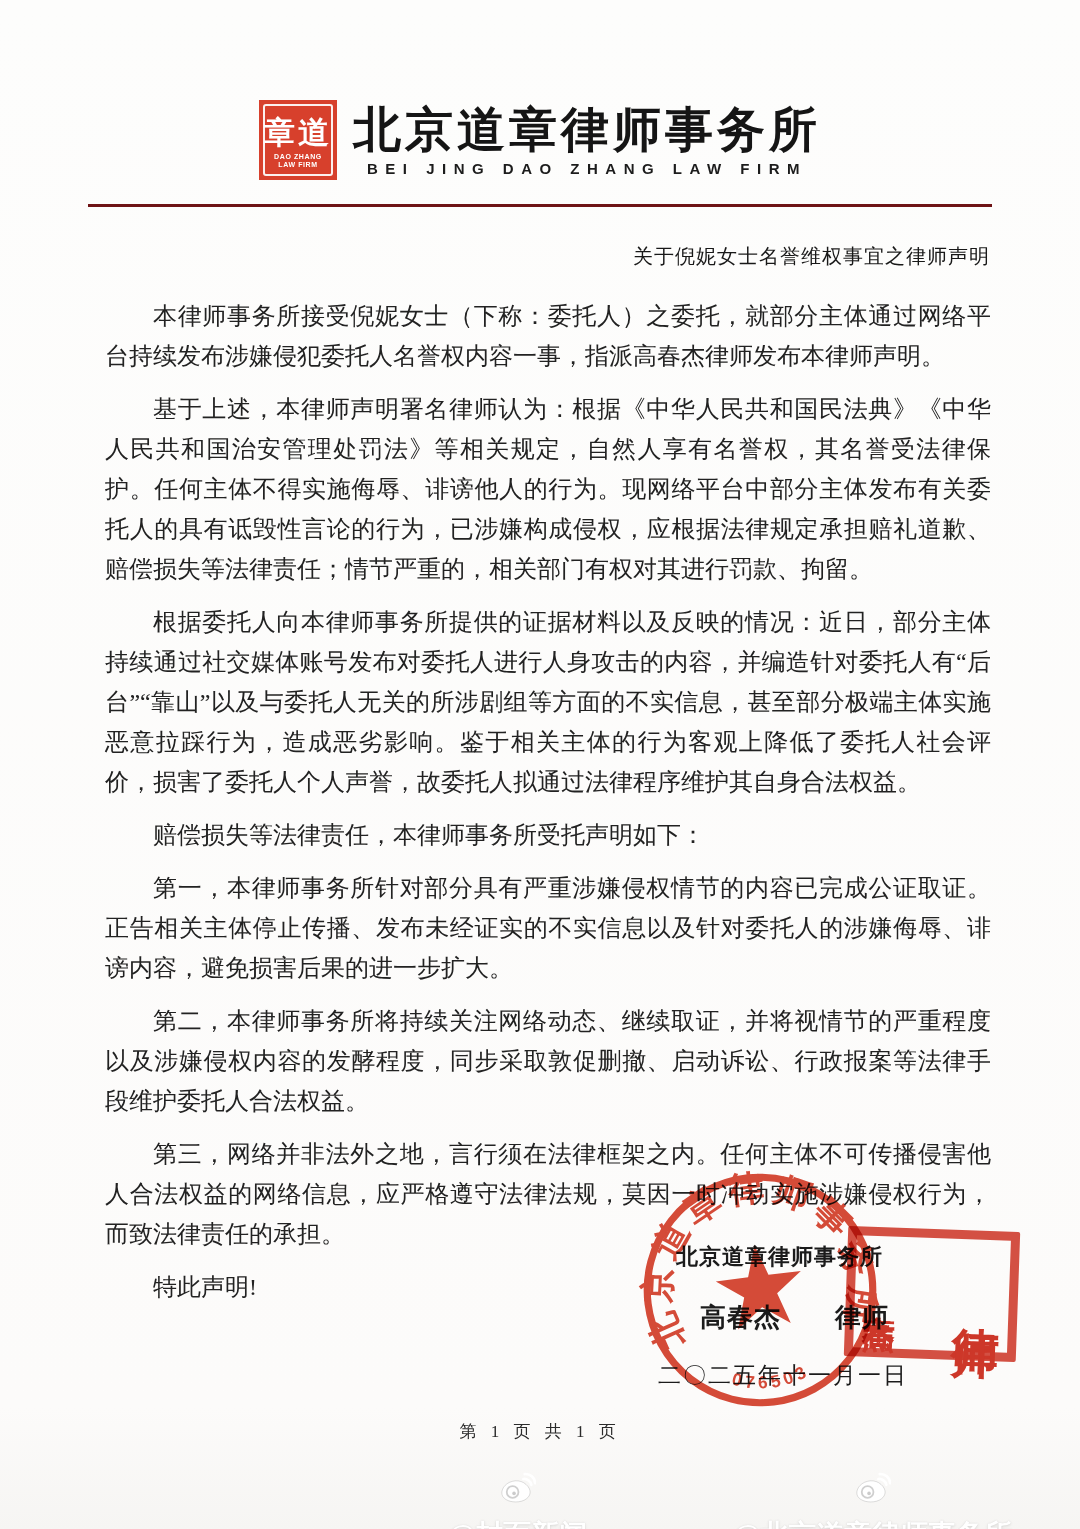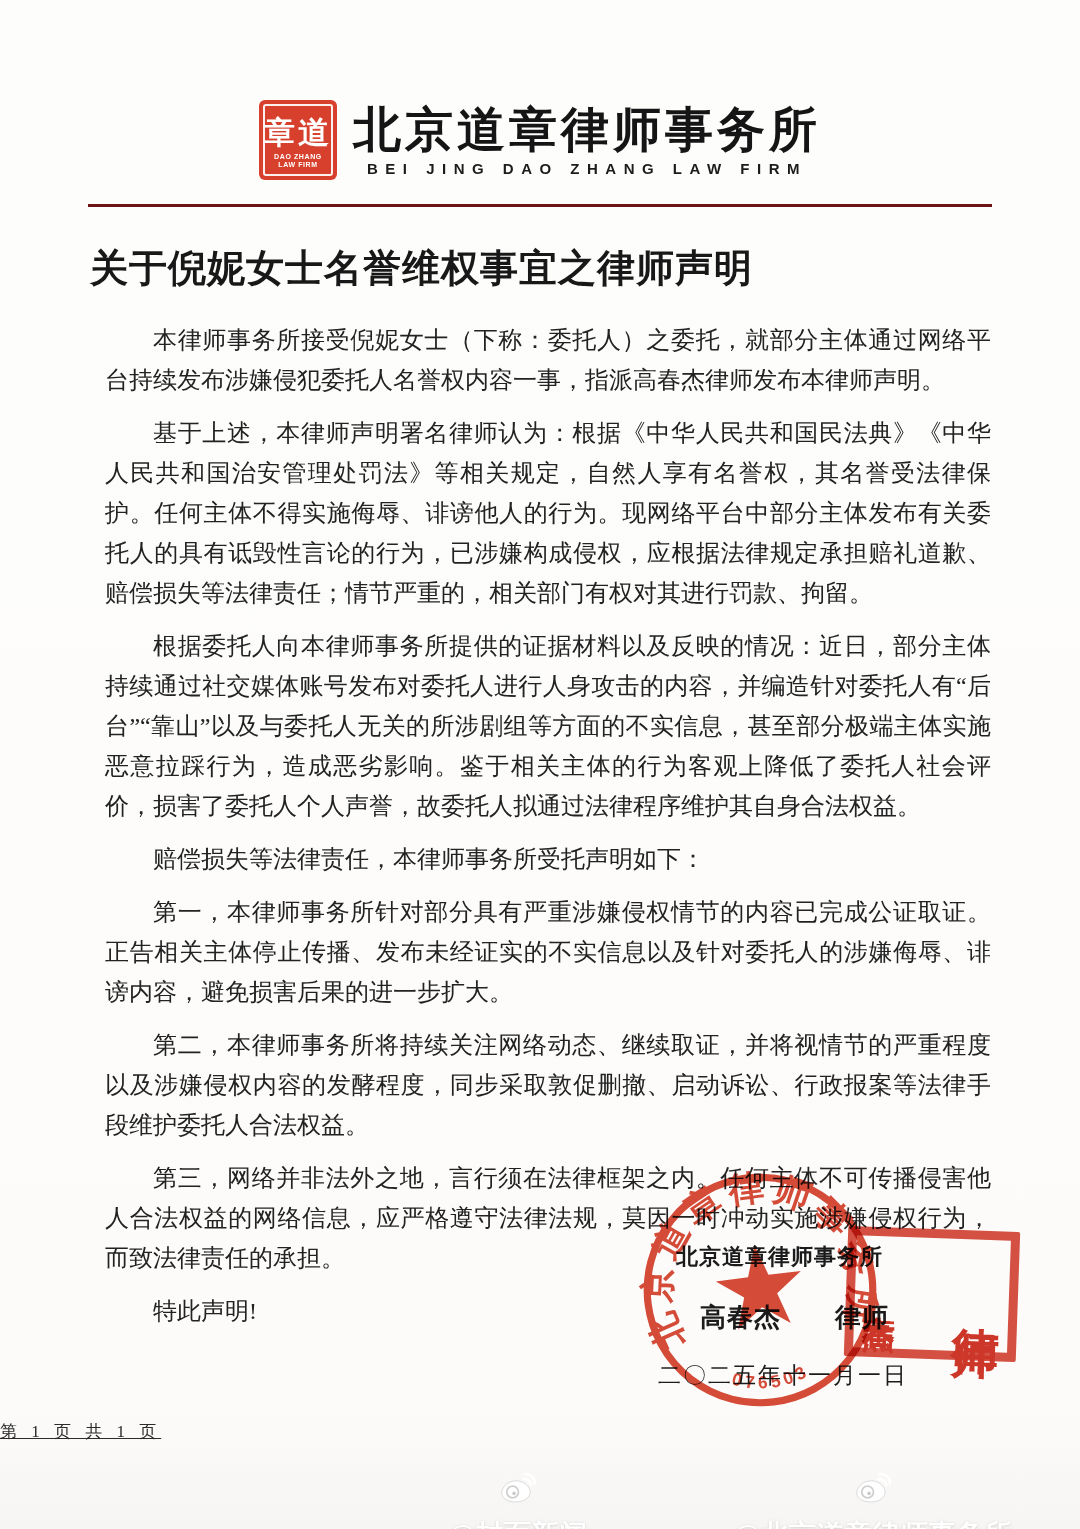--- a/index.html
+++ b/index.html
@@ -10,34 +10,34 @@
     background:linear-gradient(180deg,#fdfdfc 0%,#fcfbfa 92%,#f6f5f3 100%);
     overflow:hidden;
     font-family:"Liberation Serif","DejaVu Serif",serif;
     color:#1e1e1e;
   }
   
   .doc-header{text-align:center;padding-top:100px;}
   .logo-row{display:inline-flex;align-items:center;gap:16px;}
   .seal-logo{
     position:relative;width:78px;height:80px;flex:0 0 auto;
-    background:#d7402c;border-radius:6px;
+    background:#d7402c;border-radius:0;
     display:flex;flex-direction:column;align-items:center;justify-content:center;
   }
   .seal-logo::after{content:"";position:absolute;inset:4px;border:2px solid rgba(255,255,255,.92);border-radius:3px;}
   .seal-chars{color:#fff;font-weight:700;font-size:31px;line-height:34px;letter-spacing:3px;margin-top:4px;}
   .seal-sub{color:#fff;font-size:7px;line-height:8px;font-weight:700;letter-spacing:.6px;margin-top:3px;font-family:"Liberation Sans",sans-serif;}
   .firm-names{text-align:center;}
   .firm-cn{font-size:48px;font-weight:900;letter-spacing:4px;color:#151515;line-height:54px;}
   .firm-en{font-size:15px;font-weight:700;letter-spacing:7.5px;color:#1c1c1c;margin-top:3px;font-family:"Liberation Sans",sans-serif;}
   .header-rule{height:3px;background:#6e1315;margin:24px 88px 0 88px;}
   
   .doc-title{
-    margin:36px 90px 0 90px;text-align:left;
-    font-size:38px;font-weight:700;letter-spacing:1px;color:#181818;
+    margin:36px 90px 0 90px;text-align:right;
+    font-size:20px;font-weight:400;letter-spacing:1px;color:#181818;
   }
   .doc-body{
     margin:26px 89px 0 89px;
     font-size:24px;line-height:40px;text-align:justify;color:#222;
   }
   .doc-body p{margin:0 0 13px 16px;text-indent:2em;}
   .doc-body p.closing{margin-top:8px;}
   
   .sig-text{position:absolute;font-weight:700;color:#1b1b1b;white-space:nowrap;}
   .sig-firm{left:676px;top:1242px;font-size:22px;letter-spacing:1px;}
@@ -55,22 +55,22 @@
     mix-blend-mode:multiply;opacity:.94;background:rgba(255,255,255,0);
   }
   .square-col{
     writing-mode:vertical-rl;text-orientation:upright;
     color:#cd2b1b;font-weight:700;line-height:1;letter-spacing:2px;
   }
   .square-col.left{font-size:33px;}
   .square-col.right{font-size:48px;letter-spacing:6px;}
   
   .page-footer{
-    position:absolute;left:0;top:1420px;width:100%;
-    font-size:17px;letter-spacing:5px;color:#2b2b2b;text-decoration:underline;
+    position:absolute;left:0;top:1420px;width:100%;text-align:center;
+    font-size:17px;letter-spacing:5px;color:#2b2b2b;
   }
   
   .wm{
     position:absolute;top:1472px;display:flex;align-items:center;gap:12px;
     color:#ffffff;font-weight:700;font-size:28px;
     font-family:"Liberation Sans","DejaVu Sans",sans-serif;
     text-shadow:0 1px 3px rgba(90,90,90,.18), 0 0 1px rgba(120,120,120,.22);
     white-space:nowrap;
     flex-direction:column;
   }

